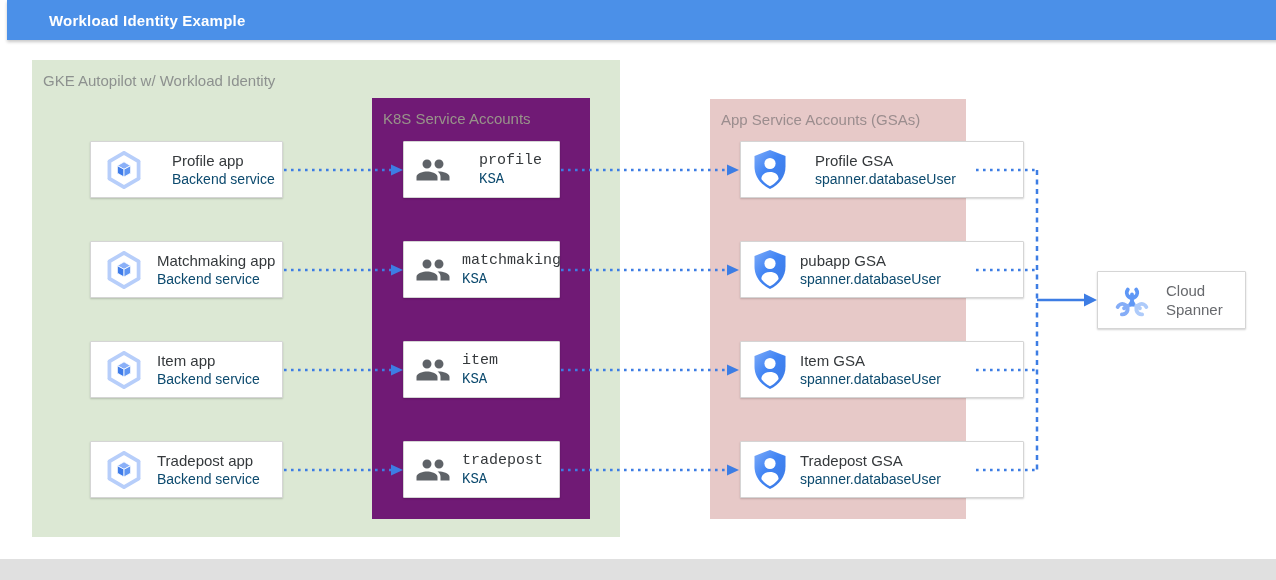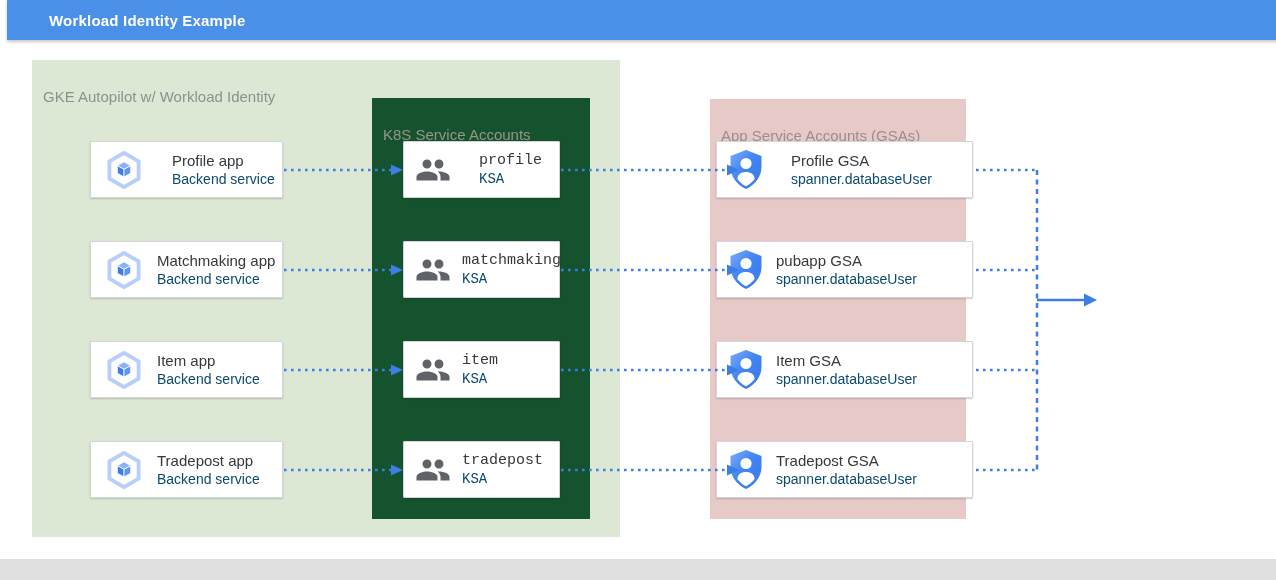--- a/index.html
+++ b/index.html
@@ -6,38 +6,38 @@
   body { font-family:"Liberation Sans", sans-serif; }
   .canvas { position:relative; width:1276px; height:580px; background:#ffffff; overflow:hidden; }
 
   
   .appbar { position:absolute; left:7px; top:0; width:1276px; height:40px; background:#4b90e8;
             box-shadow:0 2px 3px rgba(0,0,0,.22); display:flex; align-items:center; z-index:6; }
   .appbar-title { color:#ffffff; font-size:15px; font-weight:bold; margin-left:42px; letter-spacing:.2px; }
 
   
   .group { position:absolute; box-sizing:border-box; }
-  .group-title { font-size:15px; color:#8d918f; padding:28px 0 0 11px; }
+  .group-title { font-size:15px; color:#8d918f; padding:12px 0 0 11px; }
   .gke-group { left:32px;  top:60px; width:588px; height:477px; background:#dce8d4; }
-  .ksa-group { left:372px; top:98px; width:218px; height:421px; background:#14532d; }
+  .ksa-group { left:372px; top:98px; width:218px; height:421px; background:#701a75; }
   .gsa-group { left:710px; top:99px; width:256px; height:420px; background:#e7c9c8; }
   .gsa-group .group-title { color:#9b8d8e; }
   .ksa-group .group-title { color:#98948a; }
 
   
   .card { position:absolute; background:#ffffff; border:1px solid #d5d5d5; border-radius:1px;
           box-shadow:0 1px 2px rgba(0,0,0,.18); display:flex; align-items:center;
           height:57px; box-sizing:border-box; padding-left:13px; gap:13px; z-index:3; }
   .txt { display:flex; flex-direction:column; justify-content:center; }
   .t { font-size:15px; color:#35393c; line-height:19px; white-space:nowrap; }
   .s { font-size:14px; color:#0c4a6e; line-height:18px; white-space:nowrap; }
 
   .app-card { left:90px;  width:193px; }
   .ksa-card { left:403px; width:157px; padding-left:11px; gap:11px;font-family:Liberation Mono, monospace; }
-  .gsa-card { left:716px; width:257px;padding-left:12px; }
+  .gsa-card { left:740px; width:284px;padding-left:12px; }
   .r0 { top:141px;gap:28px; } .r1 { top:241px; } .r2 { top:341px; } .r3 { top:441px; }
 
   .spanner-card { left:1097px; top:271px; width:149px; height:58px; padding-left:12px; gap:12px; }
   .spanner-card .t { white-space:normal; width:70px; color:#67696d; }
 
   
   .connectors { position:absolute; left:0; top:0; width:1276px; height:580px; z-index:4; pointer-events:none; }
 
   
   .bottombar { position:absolute; left:0; top:559px; width:1276px; height:21px; background:#e0e0e0; z-index:6; }
@@ -213,20 +213,28 @@
   <div class="card gsa-card r3">
     <svg class="ic" width="34" height="41" viewBox="0 0 34 41">
         <use href="#ic-shield"></use>
       </svg>
     <div class="txt">
         <div class="t">Tradepost GSA</div>
     <div class="s">spanner.databaseUser</div>
       </div>
   </div>
 
+  <div class="card spanner-card">
+    <svg class="ic" width="44" height="44" viewBox="0 0 48 48">
+        <use href="#ic-spanner"></use>
+      </svg>
+    <div class="txt">
+        <div class="t">Cloud Spanner</div>
+      </div>
+  </div>
 
   <svg class="connectors" viewBox="0 0 1276 580">
     <g stroke="#3d7de4" stroke-width="2.5" fill="none" stroke-dasharray="2.6 4.4">
       <line x1="284" y1="170" x2="391" y2="170"></line>
       <line x1="284" y1="270" x2="391" y2="270"></line>
       <line x1="284" y1="370" x2="391" y2="370"></line>
       <line x1="284" y1="470" x2="391" y2="470"></line>
       <line x1="561" y1="170" x2="727" y2="170"></line>
       <line x1="561" y1="270" x2="727" y2="270"></line>
       <line x1="561" y1="370" x2="727" y2="370"></line>

